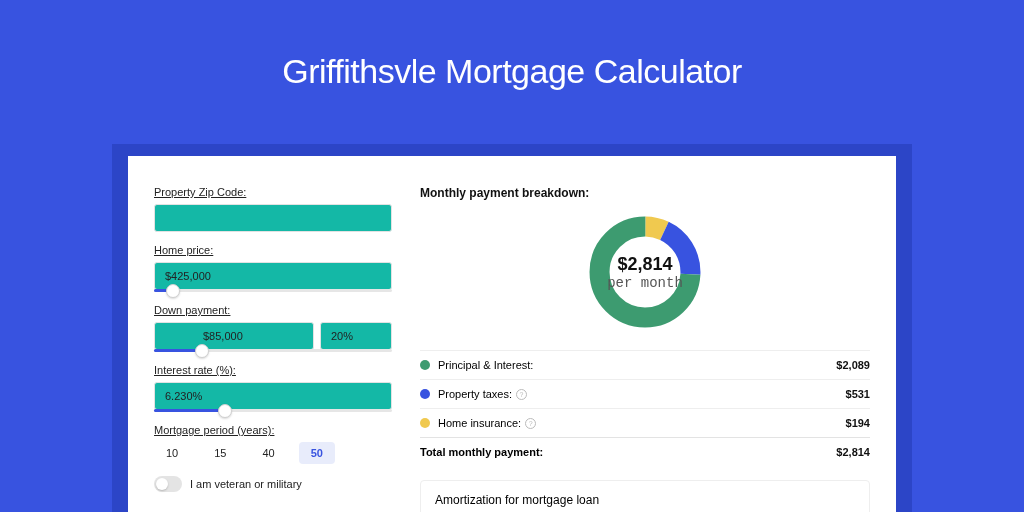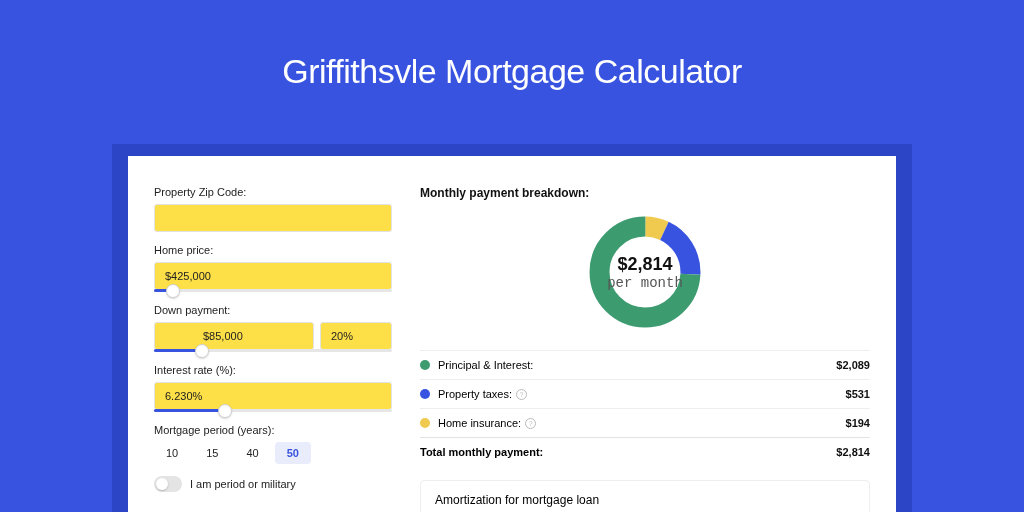--- a/index.html
+++ b/index.html
@@ -44,30 +44,31 @@
   flex-shrink: 0;
 }
 .right-col {
   flex: 1;
 }
 .field-label {
   font-size: 11px;
   color: #222;
   margin-bottom: 6px;
   display: block;
+  text-decoration: underline;
 }
 .text-input {
   width: 100%;
   height: 28px;
   border: 1px solid #e2e2e2;
   border-radius: 3px;
   padding: 0 10px;
   font-size: 11px;
   color: #222;
-  background: #fde047;
+  background: #14b8a6;
 }
 .slider-track {
   position: relative;
   height: 3px;
   background: #e6e6e6;
   border-radius: 2px;
   margin-top: -1px;
 }
 .slider-fill {
   position: absolute;
@@ -85,21 +86,21 @@
   background: #fff;
   border: 1px solid #d0d0d0;
   border-radius: 50%;
   transform: translate(-50%, -50%);
   box-shadow: 0 1px 2px rgba(0,0,0,0.15);
 }
 .field-group { margin-bottom: 12px; }
 .dp-row { display: flex; gap: 6px; }
 .dp-row .text-input:first-child { flex: 1; padding-left: 48px; }
 .dp-row .text-input:last-child { width: 72px; }
-.period-btns { display: flex; gap: 4px; }
+.period-btns { display: flex; gap: 12px; }
 .period-btn {
   padding: 5px 12px;
   font-size: 11px;
   border: none;
   background: transparent;
   color: #222;
   cursor: pointer;
 }
 .period-btn.active {
   background: #e8ecfb;
@@ -250,21 +251,21 @@
         <button class="period-btn">15</button>
         <button class="period-btn">40</button>
         <button class="period-btn active">50</button>
       </div>
     </div>
 
     <div class="toggle-row">
       <div class="toggle-switch">
         <div class="toggle-knob"></div>
       </div>
-      <span class="toggle-label">I am period or military</span>
+      <span class="toggle-label">I am veteran or military</span>
     </div>
 
   </div>
 
   <div class="right-col">
 
     <div class="section-title">Monthly payment breakdown:</div>
 
     <div class="donut-wrap">
       <div class="donut">

